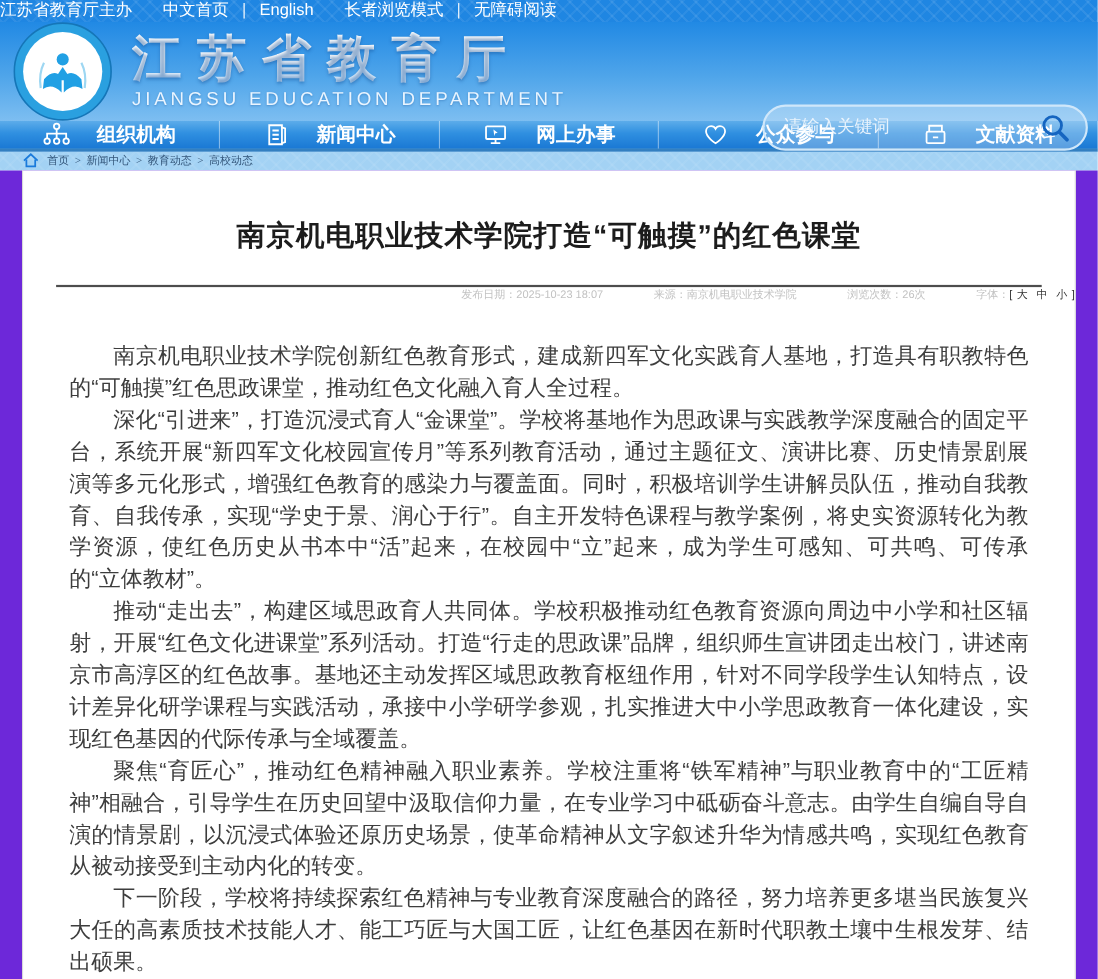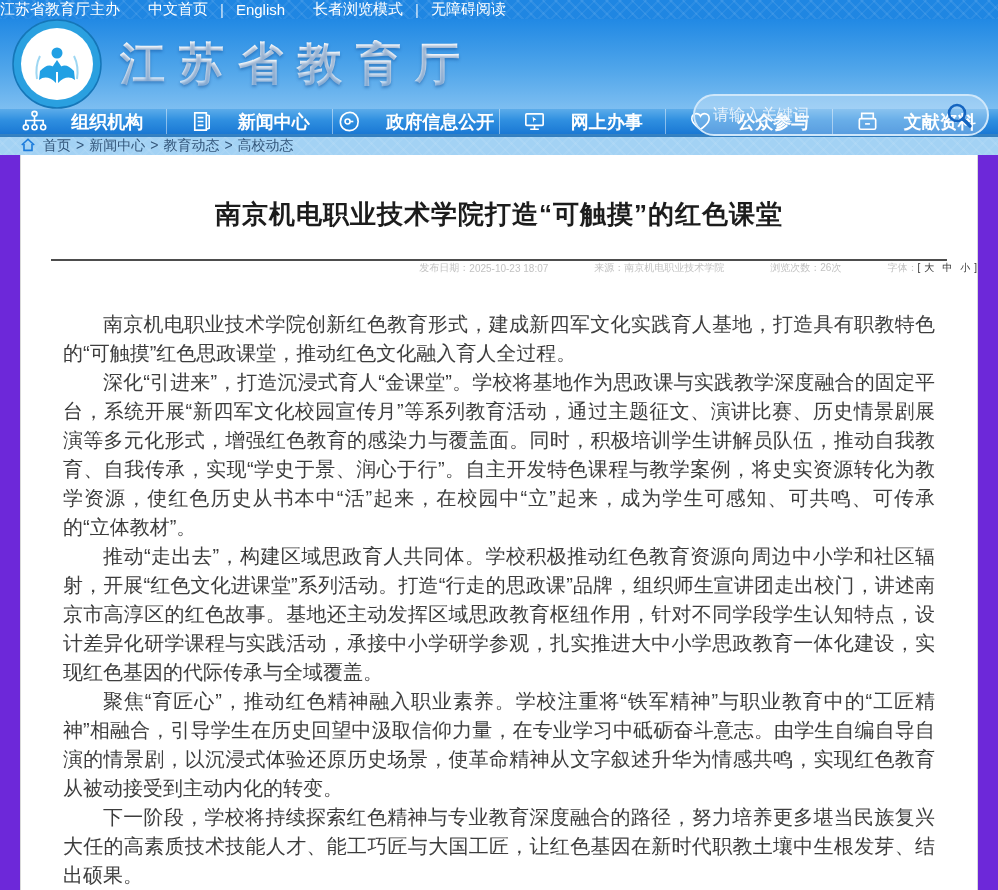--- a/index.html
+++ b/index.html
@@ -71,22 +71,22 @@
     flex:1 1 0; display:flex; align-items:center; justify-content:center;
     gap:24px; color:#ffffff; font-size:18px; font-weight:bold; cursor:pointer;
     border-right:1px solid rgba(255,255,255,0.45);
   }
   .nav-item:last-child { border-right:none; }
   .nav-item svg { display:block; }
 
   
   .crumbbar {
     height:44px; background-color:#a3d2f4;
-    display:flex; align-items:flex-start; padding-left:20px;
-    font-size:14px; color:#33567a;
+    display:flex; align-items:center; padding-left:20px;
+    font-size:10px; color:#33567a;font-family:Liberation Serif, serif;
   }
   .crumbbar a { color:#33567a; text-decoration:none; cursor:pointer; }
   .crumb-sep { margin:0 5px; color:#33567a; }
   .home-icon { margin-right:7px; display:inline-flex; }
 
   
   .main-area { flex:1; background:#6d28d9; display:flex; }
   .card {
     margin:0 20px; background:#ffffff; flex:1;
     border-left:1px solid #d9d9d9; border-right:1px solid #d9d9d9;
@@ -139,20 +139,21 @@
           <path d="M25 60 Q23 47 28 37" fill="none" stroke="#9ed7f2" stroke-width="2"></path>
           <path d="M65 60 Q67 47 62 37" fill="none" stroke="#9ed7f2" stroke-width="2"></path>
           <circle cx="45" cy="34" r="5.5" fill="#21a0e4"></circle>
           <path d="M45 41 L37 53 L53 53 Z" fill="#21a0e4"></path>
           <path d="M28 52 Q37 42 44 50 L44 64 Q35 55 27 61 Z" fill="#21a0e4"></path>
           <path d="M62 52 Q53 42 46 50 L46 64 Q55 55 63 61 Z" fill="#21a0e4"></path>
         </svg>
       </span>
       <div class="site-title">
         <div class="cn">江苏省教育厅</div>
+        <div class="en">JIANGSU EDUCATION DEPARTMENT</div>
       </div>
     </div>
     <div class="search-wrap">
       <div class="search-box tex">
         <input type="text" placeholder="请输入关键词" style="">
         <button class="search-btn">
           <span>
             <svg viewBox="0 0 28 28" width="28" height="28" aria-hidden="true">
               <circle cx="12" cy="12" r="8" fill="none" stroke="#1565c0" stroke-width="2.6"></circle>
               <line x1="18" y1="18" x2="25" y2="25" stroke="#1565c0" stroke-width="3.4" stroke-linecap="round"></line>
@@ -179,30 +180,20 @@
     </div>
     <div class="nav-item">
       <span>
         <svg viewBox="0 0 26 26" width="25" height="25" fill="none" stroke="#ffffff" stroke-width="1.7">
           <path d="M6 4 H18 V22 H6 Z"></path>
           <path d="M18 6 L21 7 V20 L18 21"></path>
           <path d="M9 9 H15 M9 13 H15 M9 17 H15"></path>
         </svg>
       </span>
       <span>新闻中心</span>
-    </div>
-    <div class="nav-item">
-      <span>
-        <svg viewBox="0 0 26 26" width="25" height="25" fill="none" stroke="#ffffff" stroke-width="1.7">
-          <path d="M22 13 C22 19 18 22.5 13 22.5 C8 22.5 3.5 19 3.5 13.5 C3.5 7 8.5 3.5 13.5 3.5 C18.5 3.5 22 8 22 13 Z"></path>
-          <circle cx="11" cy="13" r="2.6"></circle>
-          <path d="M13.8 13 H17"></path>
-        </svg>
-      </span>
-      <span>政府信息公开</span>
     </div>
     <div class="nav-item">
       <span>
         <svg viewBox="0 0 26 26" width="25" height="25" fill="none" stroke="#ffffff" stroke-width="1.7">
           <rect x="4" y="5" width="18" height="12" rx="1"></rect>
           <path d="M13 17 V21 M8.5 21 H17.5"></path>
           <path d="M11 8 L15 11 L12.5 11.8 L11.8 14.3 Z" fill="#ffffff" stroke="none"></path>
         </svg>
       </span>
       <span>网上办事</span>

